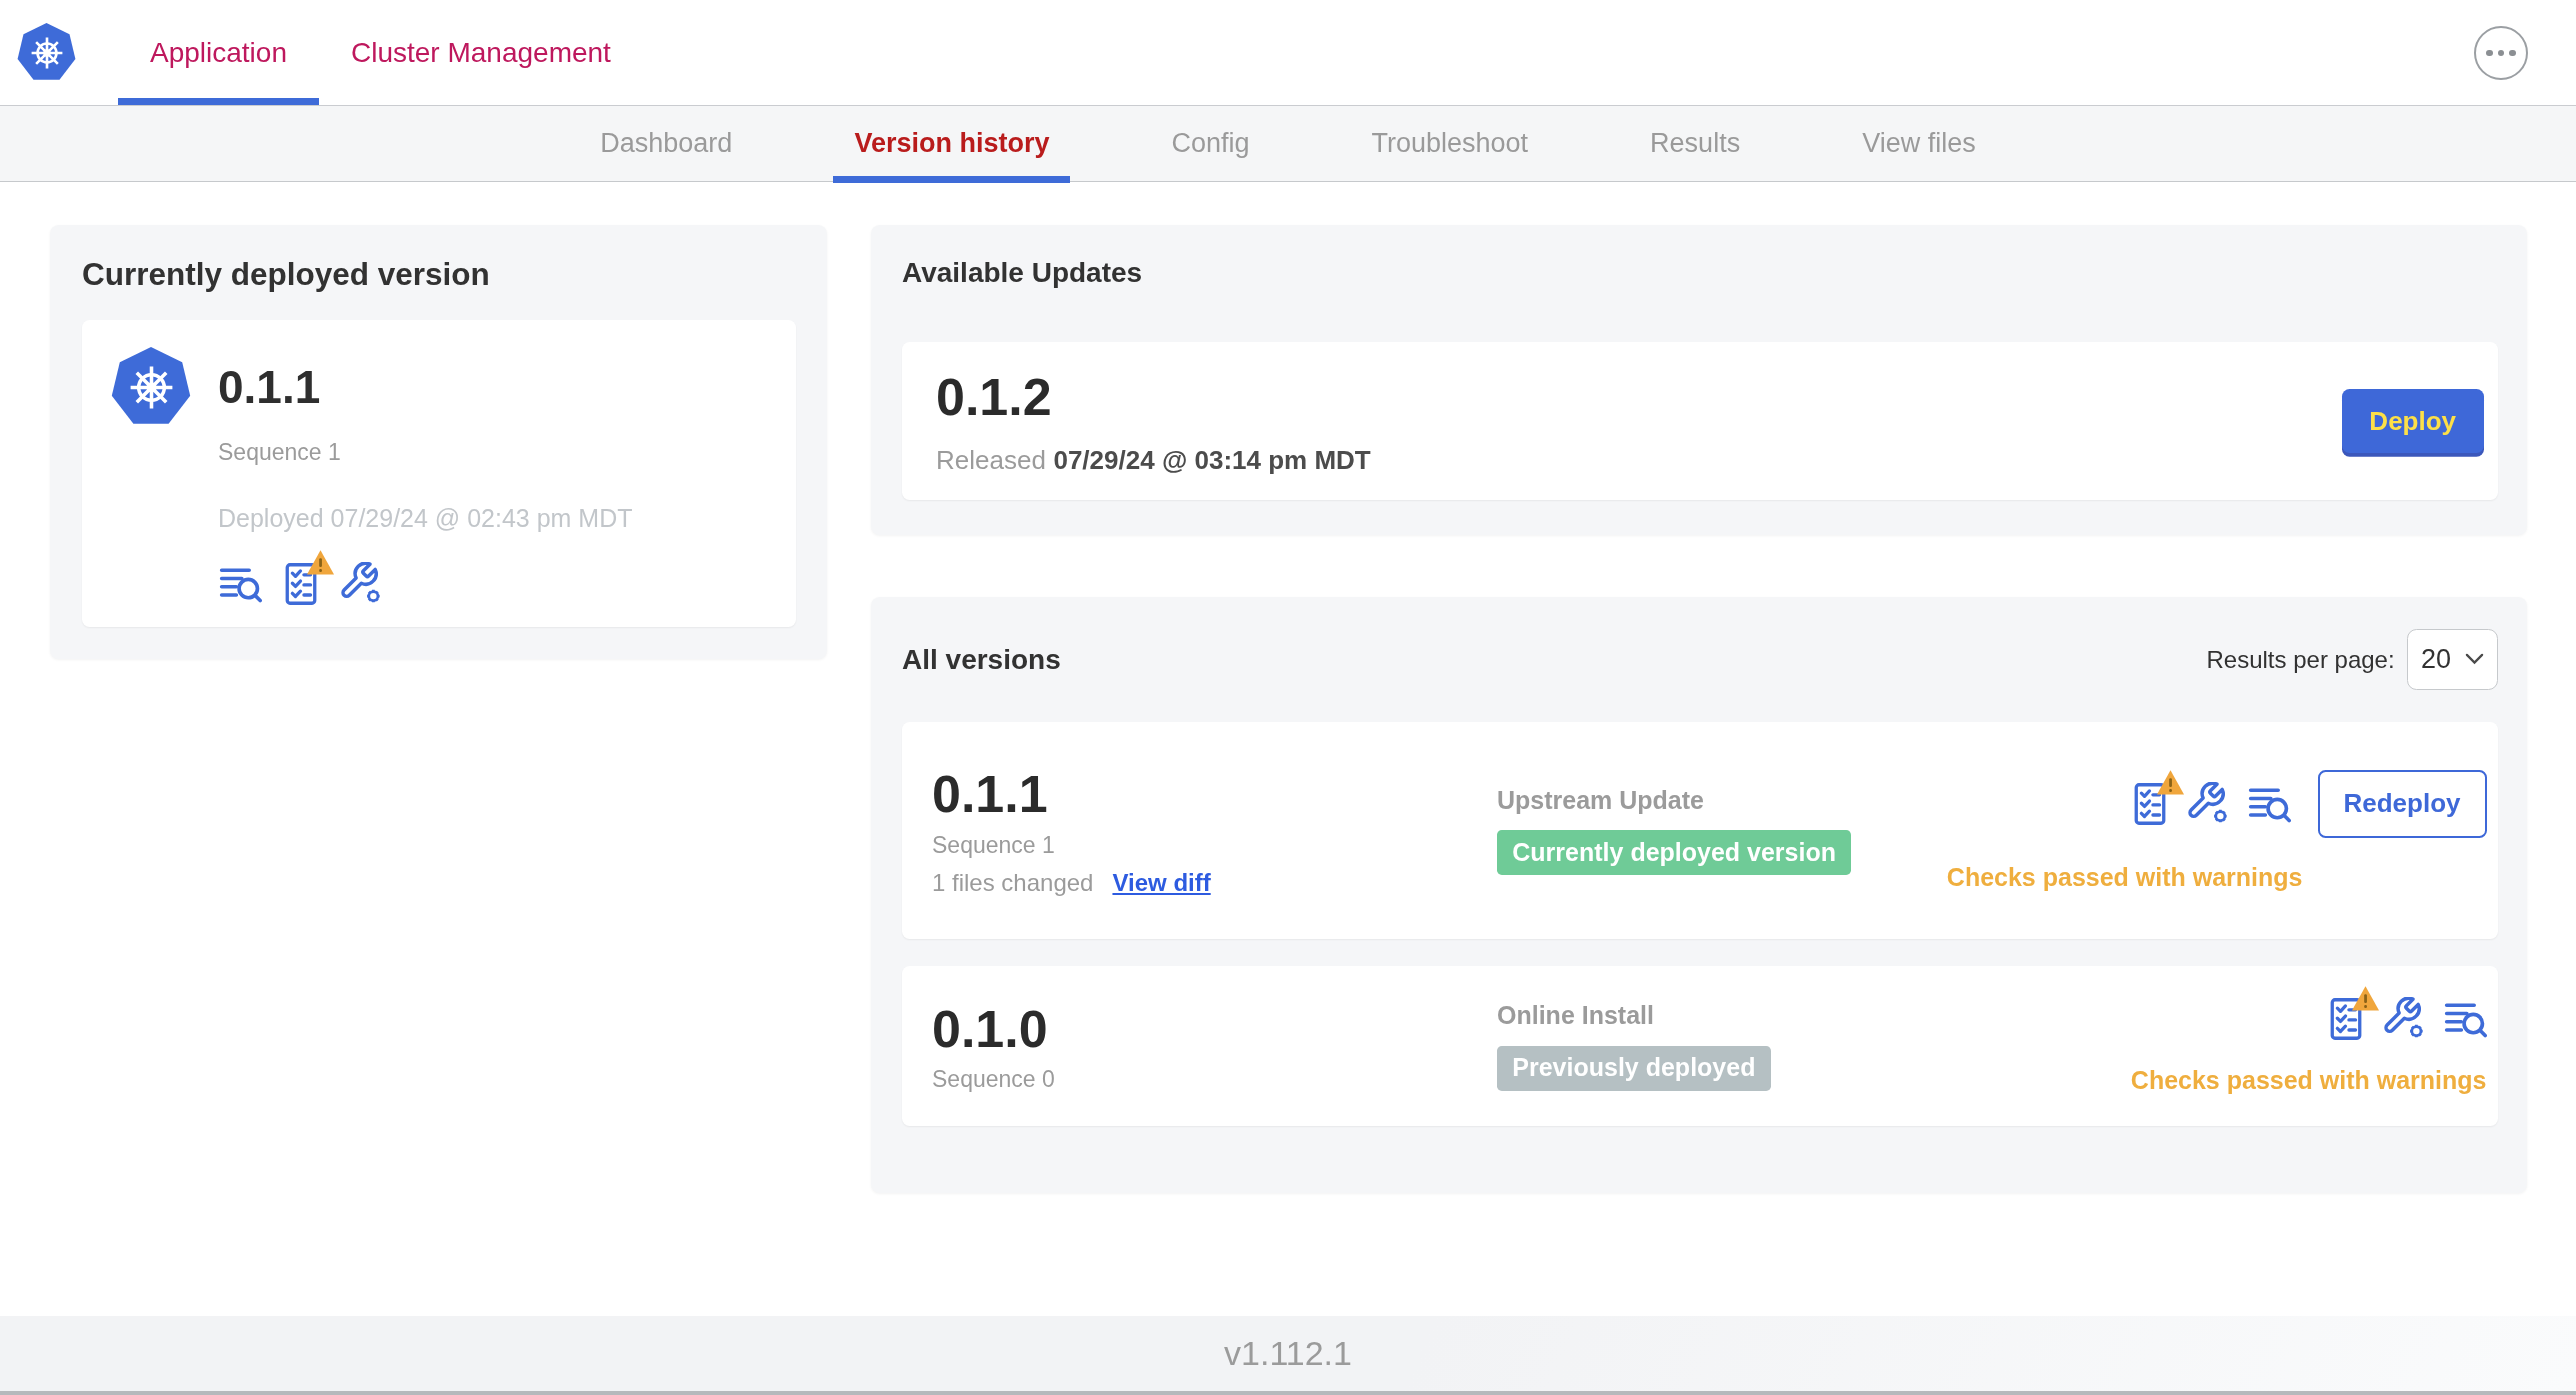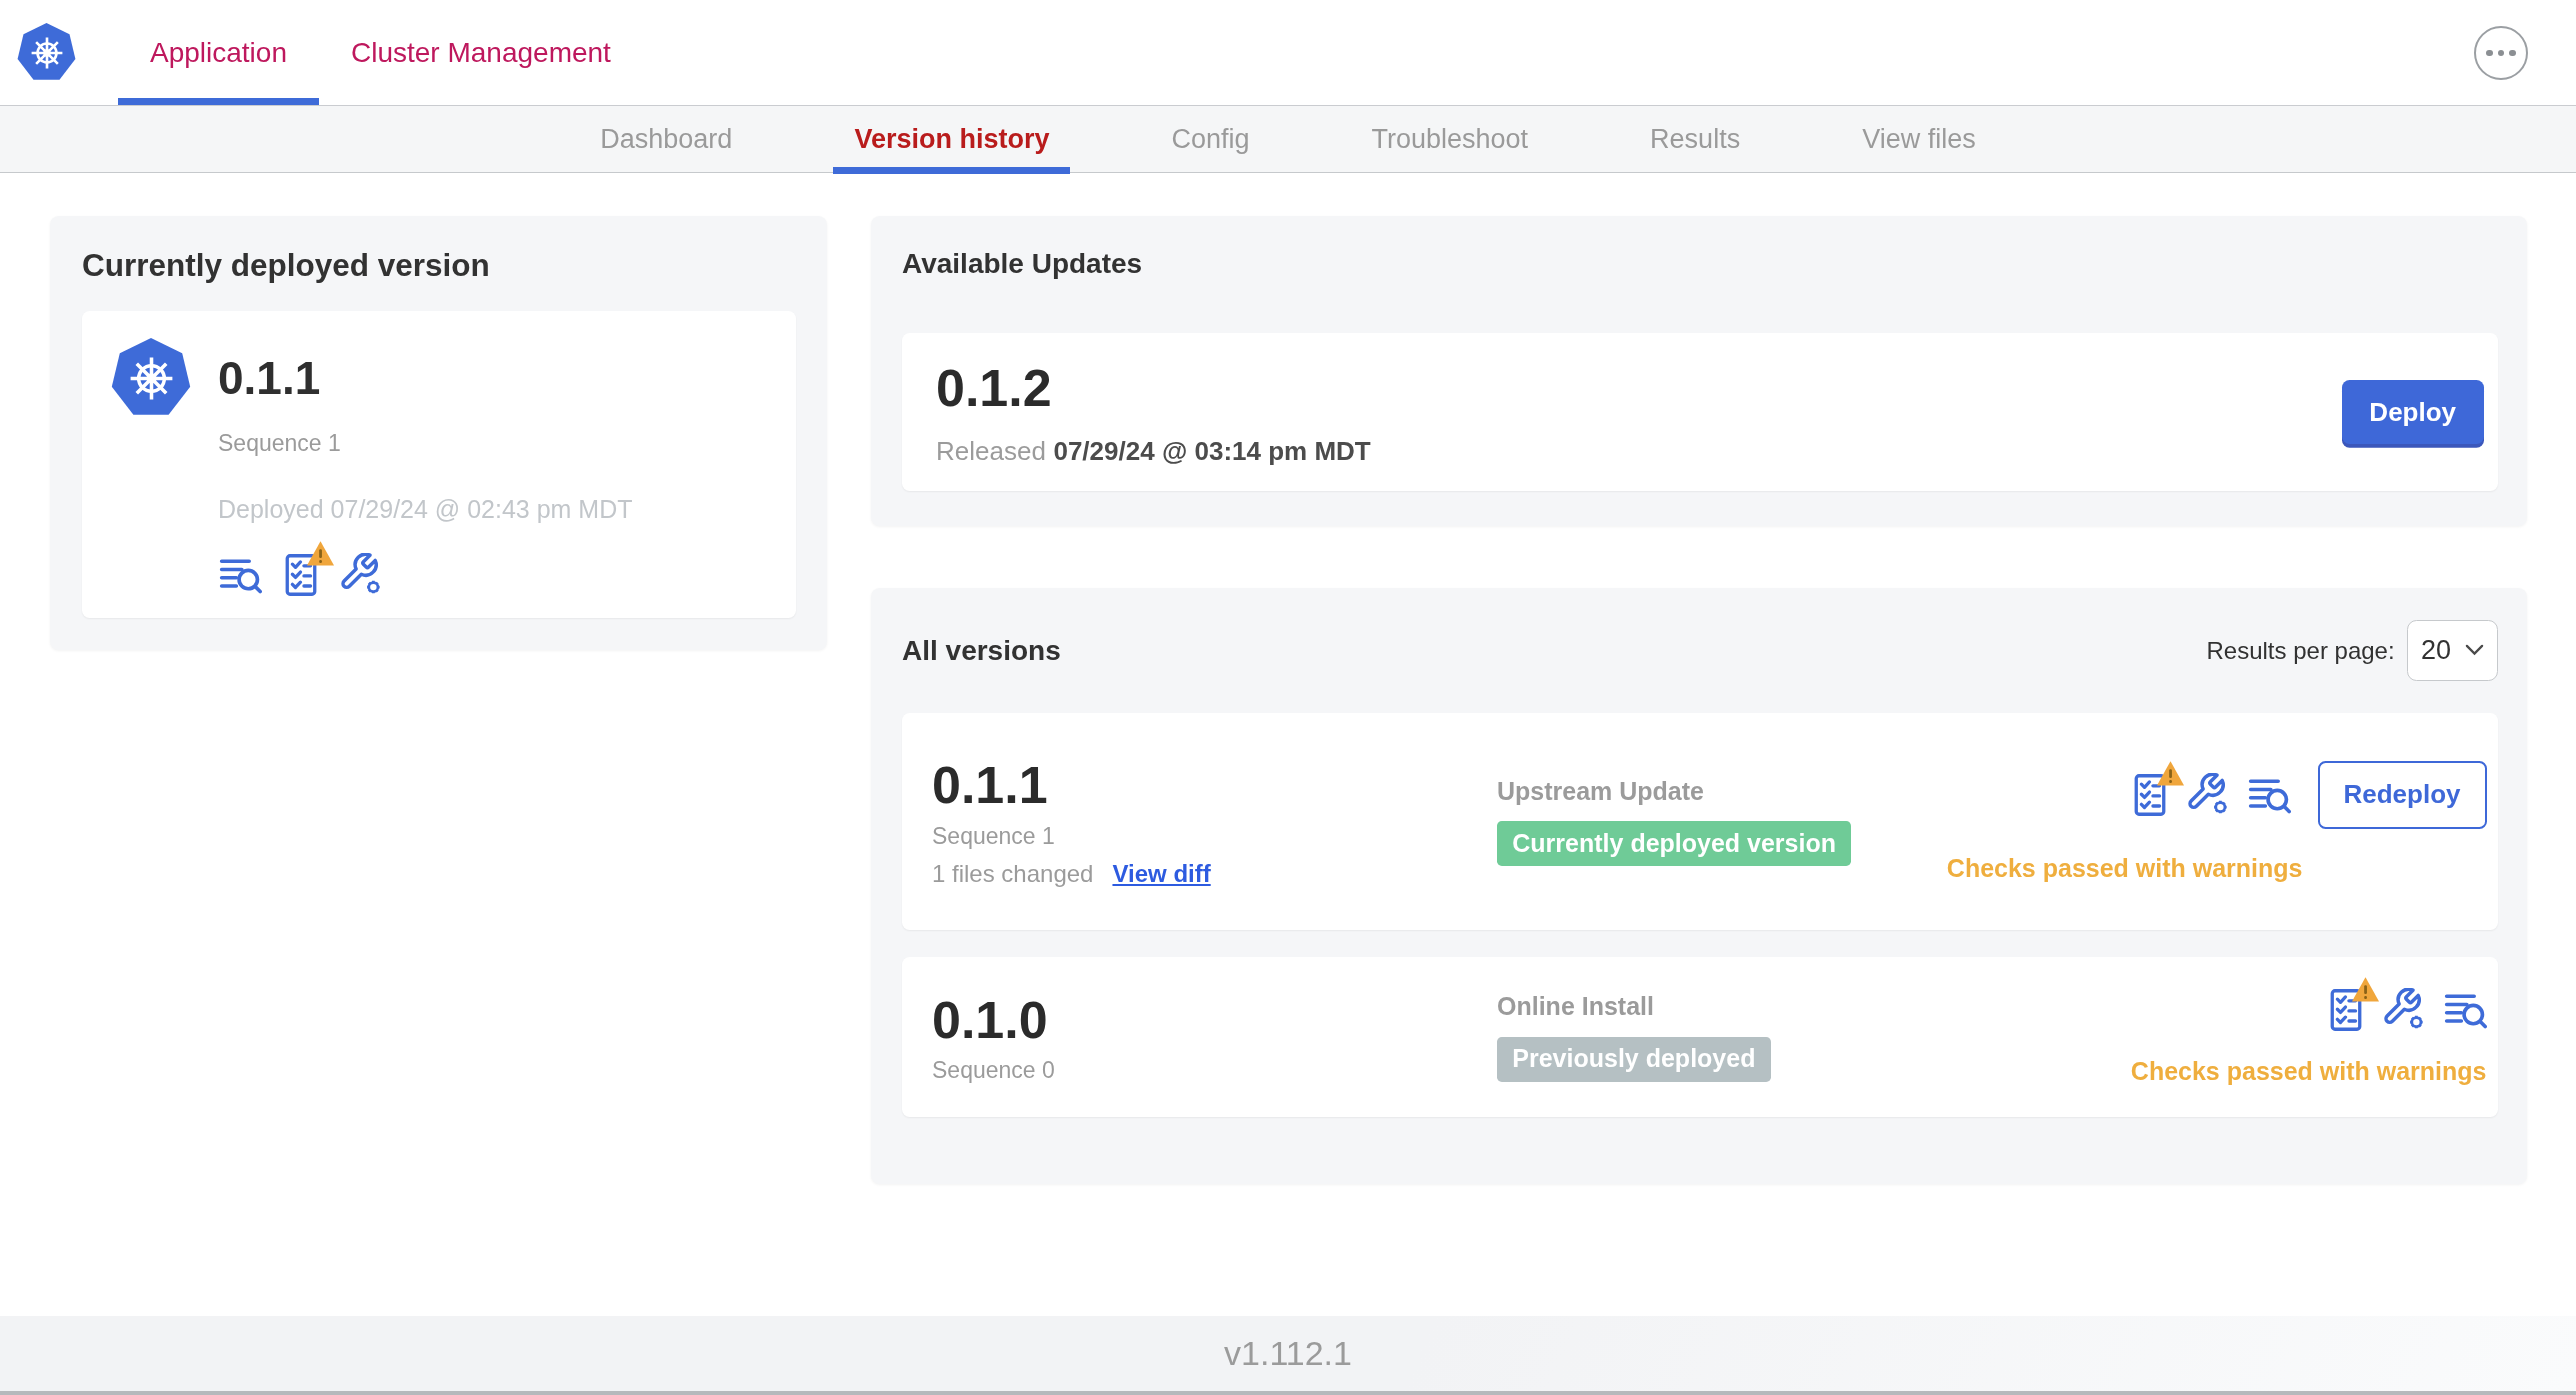--- a/index.html
+++ b/index.html
@@ -11,21 +11,21 @@
   .logo-wrap { width:59px; height:59px; margin:23px 0 0 17px; flex:0 0 auto; }
   .heptagon { width:59px; height:59px; background:#3e6bd8; clip-path:polygon(50% 0%, 89% 19%, 99% 61%, 72% 96%, 28% 96%, 1% 61%, 11% 19%); display:flex; align-items:center; justify-content:center; }
   .heptagon svg { width:42px; height:42px; }
   .htabs { display:flex; margin-left:42px; }
   .htab { position:relative; display:flex; align-items:center; padding:0 32px; font-size:28px; color:#be185d; cursor:pointer; }
   .htab.active::after { content:""; position:absolute; left:0; right:0; bottom:0; height:6.7px; background:#3e6bd8; }
   .more-btn { position:absolute; right:48px; top:26px; width:54px; height:54px; border-radius:50%; border:2.4px solid #9b9fa3; display:flex; align-items:center; justify-content:center; gap:4.8px; background:#fff; cursor:pointer; }
   .more-btn i { width:6.7px; height:6.7px; border-radius:50%; background:#8b8f93; }
 
   
-  .navbar { height:68px; background:#f5f6f7; border-top:1.9px solid #caccd0; border-bottom:1.9px solid #c6c9cc; display:flex; justify-content:center; flex:0 0 auto; }
+  .navbar { height:77px; background:#f5f6f7; border-top:1.9px solid #caccd0; border-bottom:1.9px solid #c6c9cc; display:flex; justify-content:center; flex:0 0 auto; }
   .nav-item { position:relative; display:flex; align-items:center; padding:0 61px; font-size:27px; color:#9a9a9a; cursor:pointer; }
   .nav-item.active { color:#b91c1c; font-weight:600; }
   .nav-item.active::after { content:""; position:absolute; left:40px; right:40px; bottom:-1.9px; height:6.7px; background:#3e6bd8; }
 
   
   .main { flex:1 1 auto; display:flex; gap:44px; padding:43px 49px 0 50px; background:#fff; }
   .panel { background:#f5f6f8; border-radius:8.6px; box-shadow:0 1px 2.9px rgba(0,0,0,0.05); }
   .panel-title { font-size:30px; font-weight:700; color:#323232; }
   .card { background:#ffffff; border-radius:7.6px; box-shadow:0 1px 1.9px rgba(0,0,0,0.06); }
 
@@ -52,21 +52,21 @@
 
   
   .right-col { flex:1 1 auto; display:flex; flex-direction:column; }
   .updates-panel { height:310px; padding:32px 29px 0 31px; margin-bottom:62px; }
   .updates-panel .panel-title, .versions-panel .panel-title { font-size:28px; font-weight:600; }
   .update-card { margin-top:53px; height:158px; padding:0 14.3px 0 34px; display:flex; align-items:center; }
   .up-info { flex:1 1 auto; }
   .up-version { font-size:52px; font-weight:700; color:#2b2b2b; }
   .up-released { margin-top:18px; font-size:26px; color:#9b9b9b; }
   .up-released b { color:#4c4c4c; font-weight:700; margin-left:7.6px; }
-  .deploy-btn { width:142px; height:64px; background:#3e68d8; color:#ffffff; font-size:26px; font-weight:700; border:none; border-radius:7.6px; box-shadow:0 3.8px 0 #3b57bb; cursor:pointer; font-family:inherit; }
+  .deploy-btn { width:142px; height:64px; background:#3e68d8; color:#fde047; font-size:26px; font-weight:700; border:none; border-radius:7.6px; box-shadow:0 3.8px 0 #3b57bb; cursor:pointer; font-family:inherit; }
 
   .versions-panel { padding:32px 29px 0 31px; height:596px; }
   .versions-head { display:flex; align-items:center; }
   .rpp { margin-left:auto; display:flex; align-items:center; }
   .rpp-label { font-size:24px; color:#323232; }
   .rpp-select { margin-left:12.4px; width:91px; height:61px; background:#fff; border:1.9px solid #c6c9cc; border-radius:9.5px; display:flex; align-items:center; justify-content:center; gap:14px; font-size:27px; color:#323232; cursor:pointer; }
   .rpp-select svg { width:19px; height:12.4px; }
 
   .vrow { display:flex; padding:0 11.5px 0 30px; margin-top:32px; }
   .vrow-1 { height:217px; }

